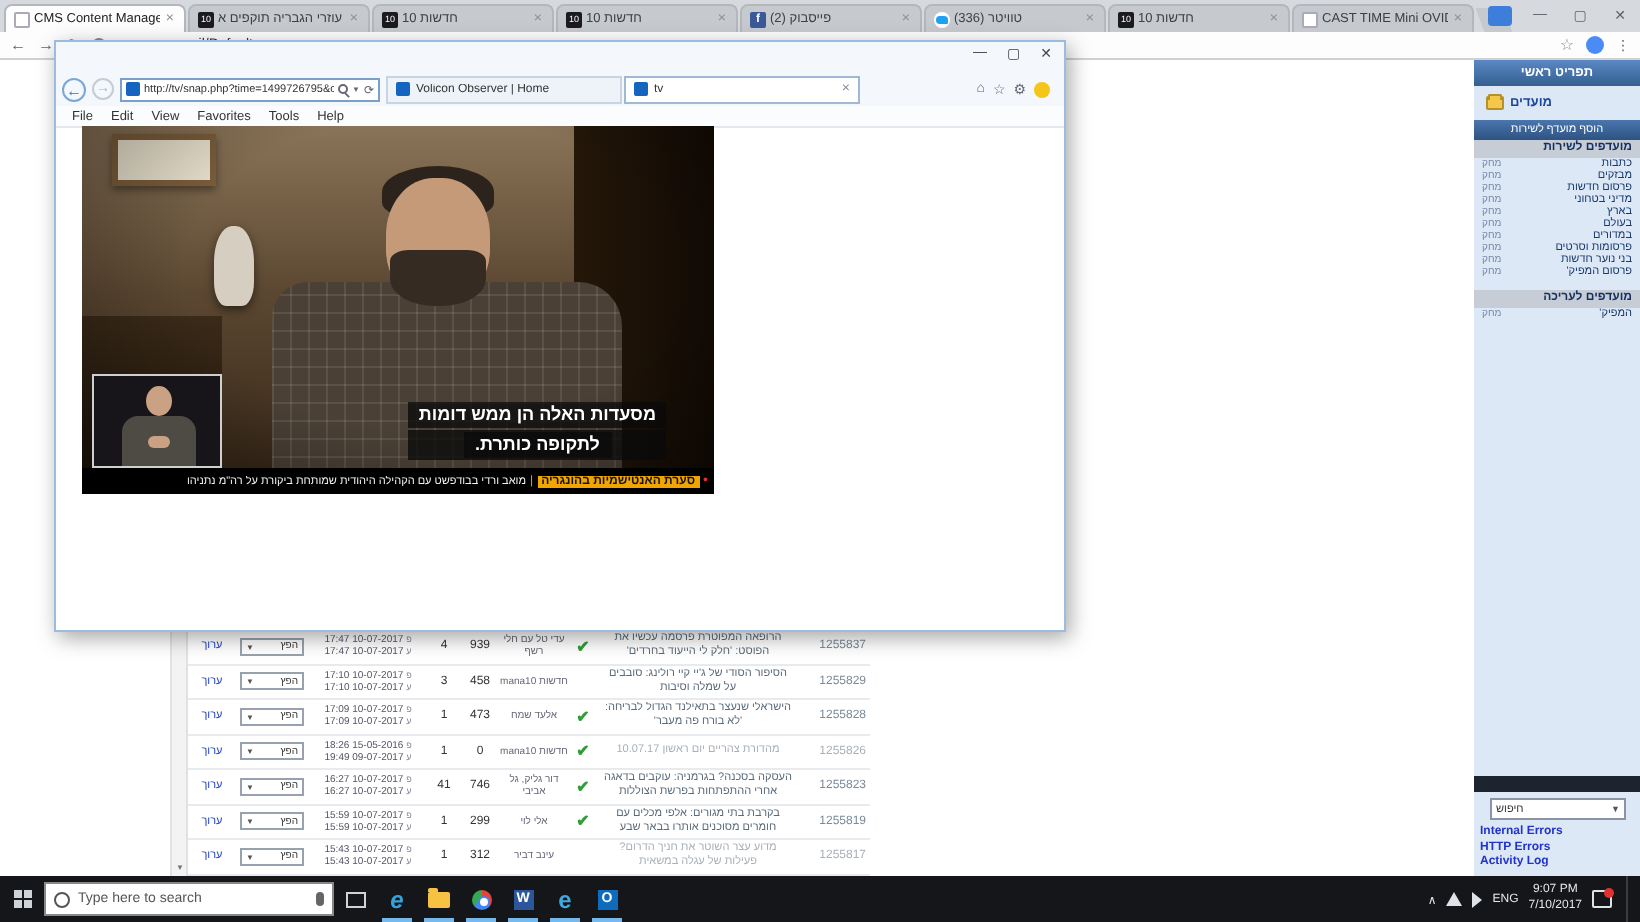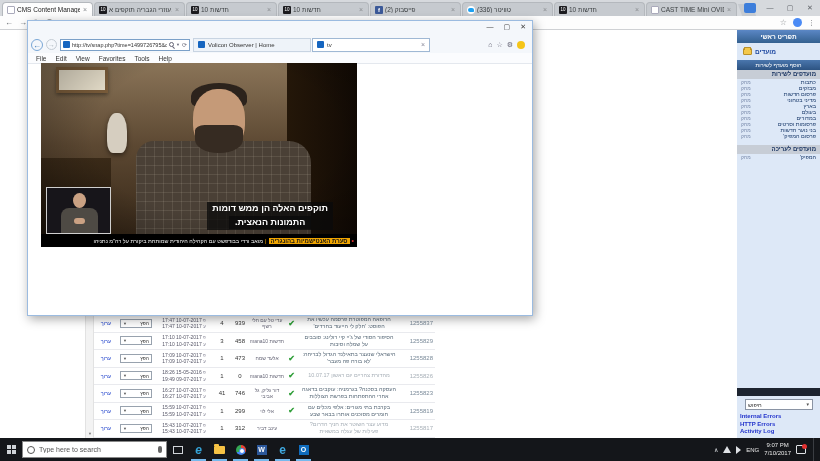--- a/index.html
+++ b/index.html
@@ -640,22 +640,22 @@
       <div class="v-hair"></div>
       <div class="v-head"></div>
       <div class="v-beard"></div>
       <div class="v-vig"></div>
       <div class="interp">
         <div class="ih"></div>
         <div class="ib"></div>
         <div class="hands"></div>
       </div>
       <div class="subs">
-        <div>תוקפים האלה הן ממש דומות</div>
-        <div class="l2"><span>התמונות הנאצית.</span></div>
+        <div>מסעדות האלה הן ממש דומות</div>
+        <div class="l2"><span>לתקופה כותרת.</span></div>
       </div>
       <div class="caption">
         <span class="bullet">•</span>
         <span class="hl">סערת האנטישמיות בהונגריה</span>
         <span class="sep">|</span>
         <span class="txt">מואב ורדי בבודפשט עם הקהילה היהודית שמותחת ביקורת על רה"מ נתניהו</span>
       </div>
     </div>
   </div>
 

